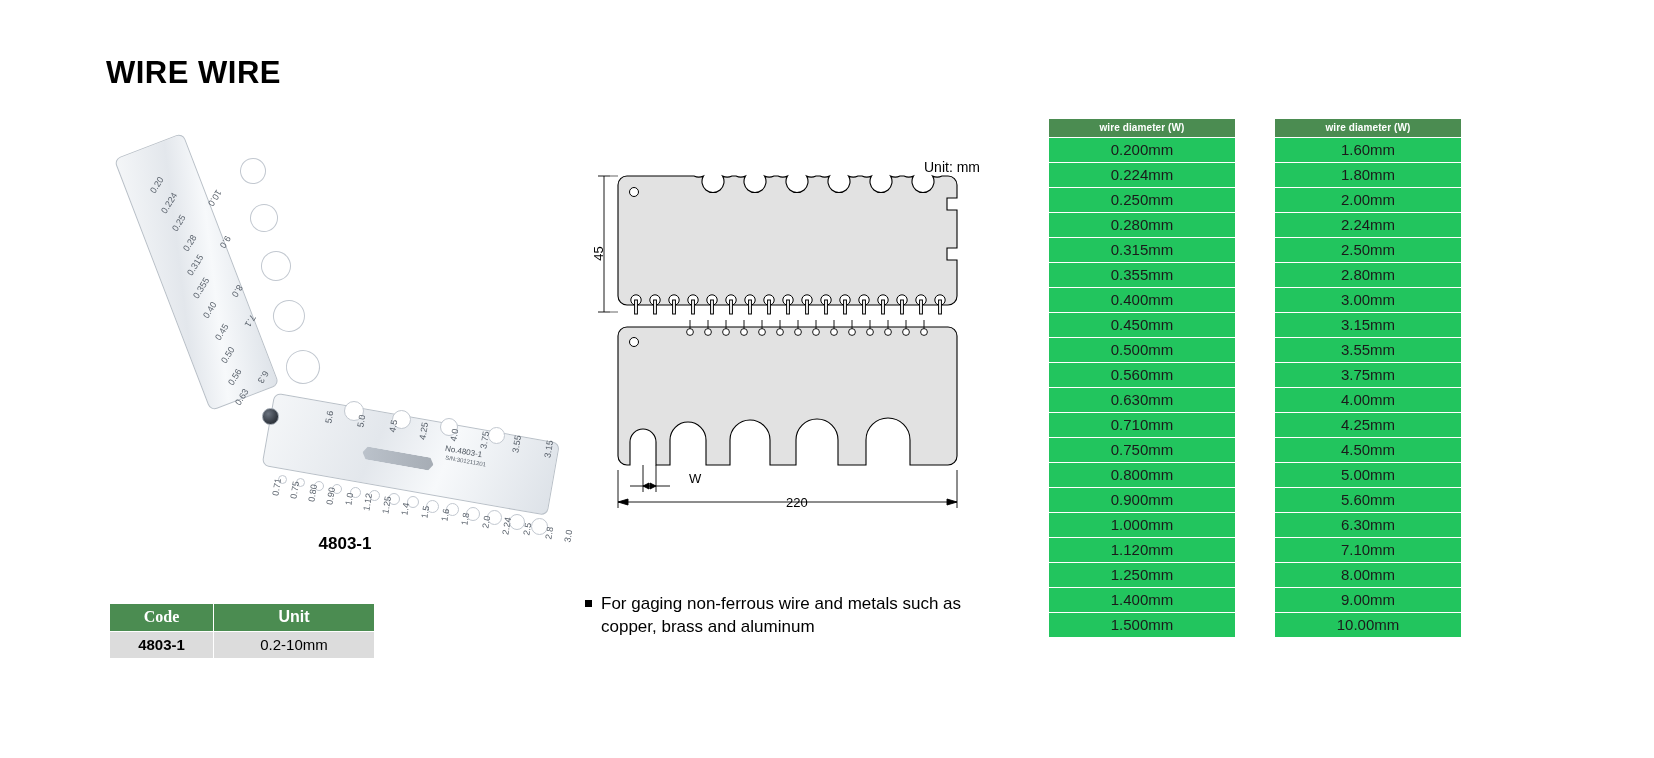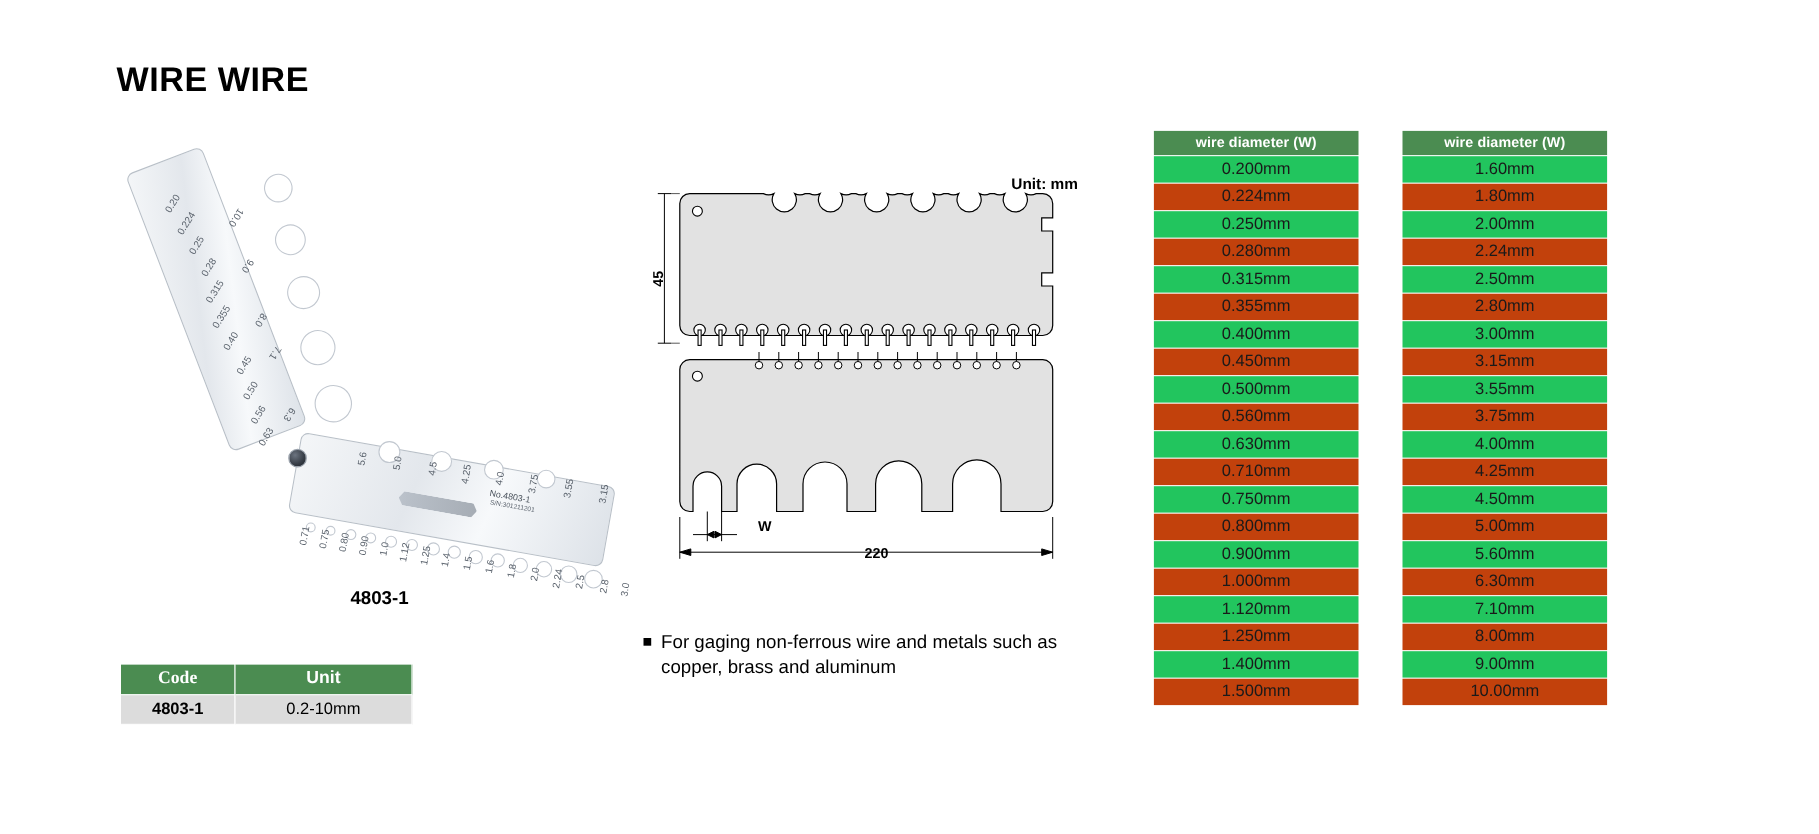--- a/index.html
+++ b/index.html
@@ -143,21 +143,20 @@
   .code-table .col-range { width: 161px; }
   .code-table td.val-range { font-weight: normal; }
 
   
   .drawing-area {
     position: absolute;
     left: 590px;
     top: 150px;
     width: 400px;
     height: 380px;
-    font-weight: bold;
   }
   .unit-label {
     position: absolute;
     right: 10px;
     top: 9px;
     font-size: 14px;
     color: #000;
   }
   .dim-45 {
     position: absolute;
@@ -180,21 +179,21 @@
     left: 99px;
     top: 321px;
     font-size: 13px;
     color: #000;
   }
 
   
   .features {
     position: absolute;
     left: 585px;
-    top: 572px;
+    top: 592px;
     width: 420px;
   }
   .feature-row {
     display: flex;
     align-items: flex-start;
     font-size: 17px;
     line-height: 23px;
     color: #000;
     margin-bottom: 0;
   }
@@ -214,35 +213,35 @@
     top: 118px;
     width: 186px;
     border-collapse: separate;
     border-spacing: 0 1px;
   }
   .wd-table.left  { left: 1049px; }
   .wd-table.right { left: 1275px; }
   .wd-table th {
     background: #4b8c51;
     color: #ffffff;
-    font-size: 13px;
+    font-size: 10px;
     font-weight: bold;
     text-align: center;
     padding: 3px 0 4px 0;
     letter-spacing: 0.1px;
   }
   .wd-table td {
     font-size: 15px;
     color: #1a1a1a;
     text-align: center;
     padding: 3px 0 4px 0;
     height: 22px;
   }
   .wd-table tr.odd  td { background: #22c55e; }
-  .wd-table tr.even td { background: #c2410c; }
+  .wd-table tr.even td { background: #22c55e; }
 </style>
 </head>
 <body>
 
 <div class="page-title">WIRE WIRE</div>
 
 <div class="photo-area">
   <div class="gauge-arm arm-upper"></div>
   <div class="gauge-arm arm-lower"></div>
   <div class="gauge-pivot"></div>

